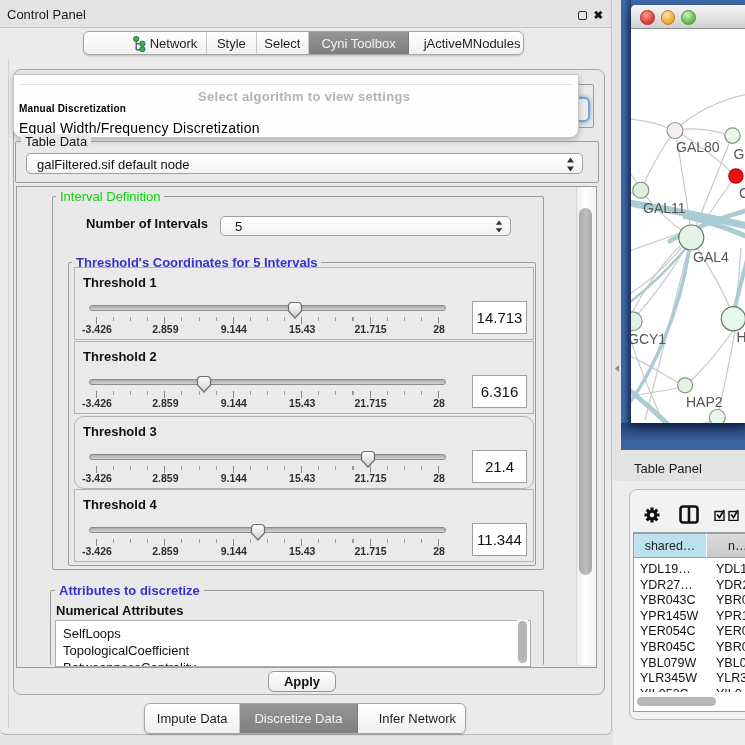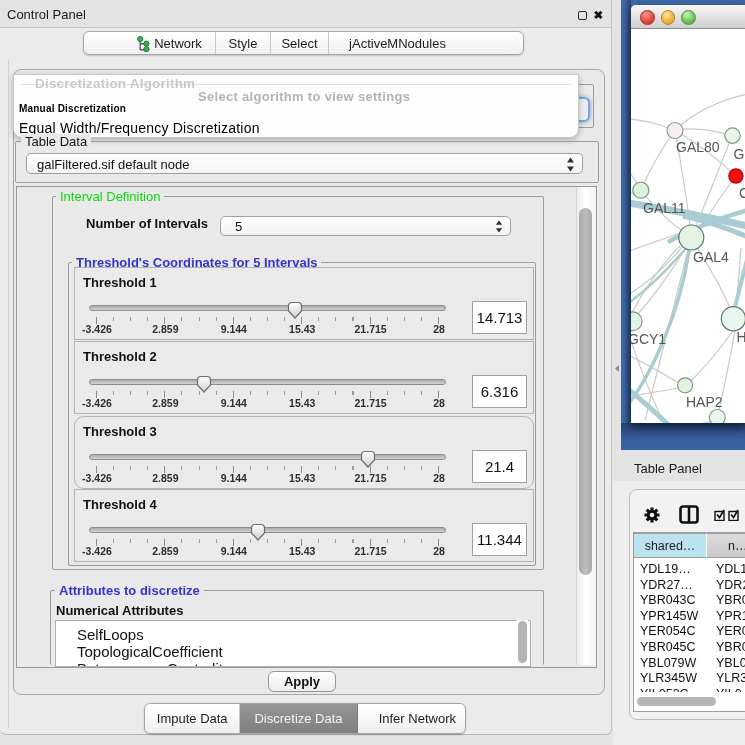--- a/index.html
+++ b/index.html
@@ -35,21 +35,21 @@
 .tbox{left:74px;width:458px;height:71px;border:1px solid #b3b3b3;background:#eaeaea;}
 .tbox b{position:absolute;left:8px;top:7px;font-size:13px;color:#111;}
 .track{position:absolute;left:14px;top:37px;width:355px;height:4px;background:linear-gradient(#ababab,#d2d2d2);border:1px solid #8d8d8d;border-radius:3px;}
 .ticksmin{position:absolute;left:21px;top:49px;width:344px;height:4px;background:repeating-linear-gradient(90deg,#9a9a9a 0,#9a9a9a 1px,transparent 1px,transparent 17.1px);}
 .ticksmaj{position:absolute;left:21px;top:49px;width:344px;height:7px;background:repeating-linear-gradient(90deg,#8a8a8a 0,#8a8a8a 1px,transparent 1px,transparent 68.4px);}
 .slab{position:absolute;top:55px;font-size:10.5px;font-weight:bold;color:#2e2e2e;width:46px;text-align:center;}
 .thumb{position:absolute;top:33px;}
 .vbox{position:absolute;left:397px;top:33px;width:53px;height:31px;background:#fff;border:1px solid #a0a0a0;text-align:center;font-size:15px;color:#111;line-height:31px;}
 
 #attrlist{left:55px;top:620px;width:474px;height:45px;background:#fff;border:1px solid #b0b0b0;overflow:hidden;}
-#attrlist div{position:absolute;left:21px;font-size:15px;color:#111;}
+#attrlist div{position:absolute;left:7px;font-size:13px;color:#111;}
 #altrack{left:517px;top:620px;width:11px;height:45px;background:#fbfbfb;}
 #althumb{left:518px;top:621px;width:9px;height:42px;background:#b5b5b5;border-radius:5px;}
 
 #applybtn{left:268px;top:671px;width:66px;height:19px;background:linear-gradient(#ffffff,#ededed);border:1px solid #969696;border-radius:6px;text-align:center;font-size:13px;font-weight:bold;color:#111;line-height:19px;}
 
 #popup{left:13px;top:74px;width:564px;height:62px;background:#fefefe;border:1px solid #c6c6c6;border-radius:1px 1px 9px 9px;box-shadow:0 2px 6px rgba(0,0,0,0.25);}
 #popup .prompt{position:absolute;left:184px;top:14px;font-size:13px;font-weight:bold;color:#b3b3b3;letter-spacing:0.3px;}
 #popup .it1{position:absolute;left:5px;top:28px;font-size:10px;font-weight:bold;color:#000;letter-spacing:0.2px;}
 #popup .it2{position:absolute;left:5px;top:45px;font-size:14px;color:#000;letter-spacing:0.2px;}
 
@@ -84,31 +84,31 @@
 
 <div class="abs seg" id="toptabs">
   <div style="width:92px;margin-left:40px;"><svg width="13" height="17" viewBox="0 0 13 17" style="margin-right:4px;">
         <path d="M3.2 5 V15 M3.2 8.7 H8 M3.2 14.7 H8" stroke="#5c5c6e" stroke-width="1.4" fill="none"></path>
         <circle cx="3.2" cy="4" r="2.6" fill="#3fae57" stroke="#1e7a35"></circle>
         <circle cx="9.4" cy="8.7" r="2.6" fill="#3fae57" stroke="#1e7a35"></circle>
         <circle cx="9.4" cy="14.2" r="2.6" fill="#3fae57" stroke="#1e7a35"></circle>
       </svg>Network</div>
   <div style="width:55px;">Style</div>
   <div style="width:58px;">Select</div>
+  <div style="width:111px;" class="sel">Cyni Toolbox</div>
   <div style="width:125px;">jActiveMNodules</div>
 </div>
 
 <div class="abs" id="cynipanel"></div>
 
 <div class="abs tgroup" style="left:20px;top:84px;width:572px;height:42px;"></div>
 <div class="abs" style="left:552px;top:97px;width:34px;height:21px;border:2px solid #79a7dd;border-radius:6px;background:#ededed;box-shadow:0 0 4px rgba(100,150,215,0.9);"></div>
 
 <div class="abs" id="popup">
   <div style="position:absolute;left:7px;top:9px;width:552px;height:1px;background:#e2e2e2;"></div>
-<div style="position:absolute;left:21px;top:1px;font-size:13.5px;font-weight:bold;color:#c9c9c9;letter-spacing:0.2px;">Discretization Algorithm</div>
 <div class="prompt">Select algorithm to view settings</div>
   <div class="it1">Manual Discretization</div>
   <div class="it2">Equal Width/Frequency Discretization</div>
 </div>
 
 <div class="abs tgroup" style="left:15px;top:141px;width:582px;height:40px;"></div>
 <div class="abs tlabel" style="left:21px;top:134px;color:#161616;">Table Data</div>
 <div class="abs combo" style="left:26px;top:153px;width:557px;height:21px;">
     <span style="top:3px;left:10px;">galFiltered.sif default node</span>
     <svg width="9" height="15" viewBox="0 0 9 15" style="top:3px;">

